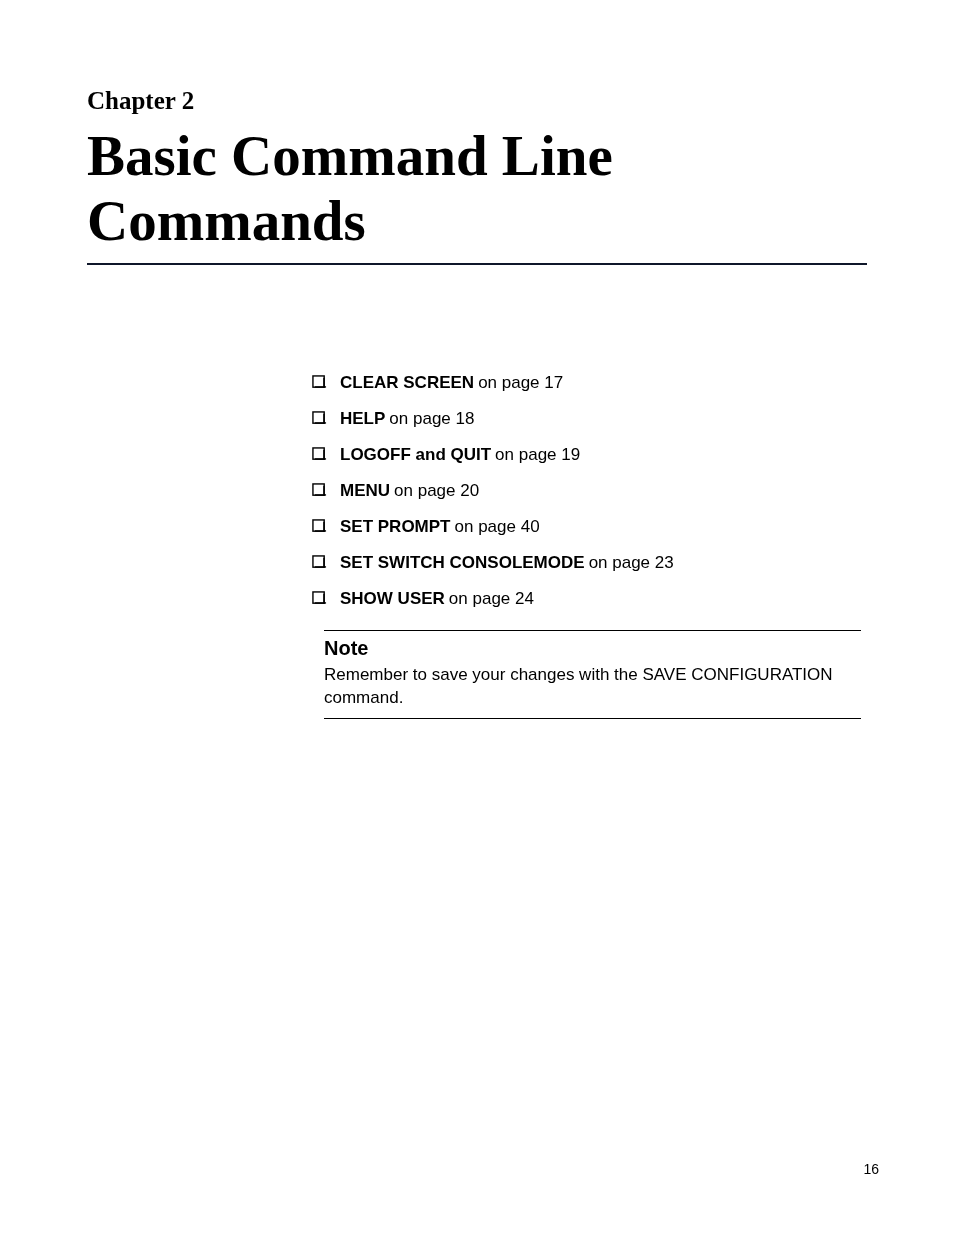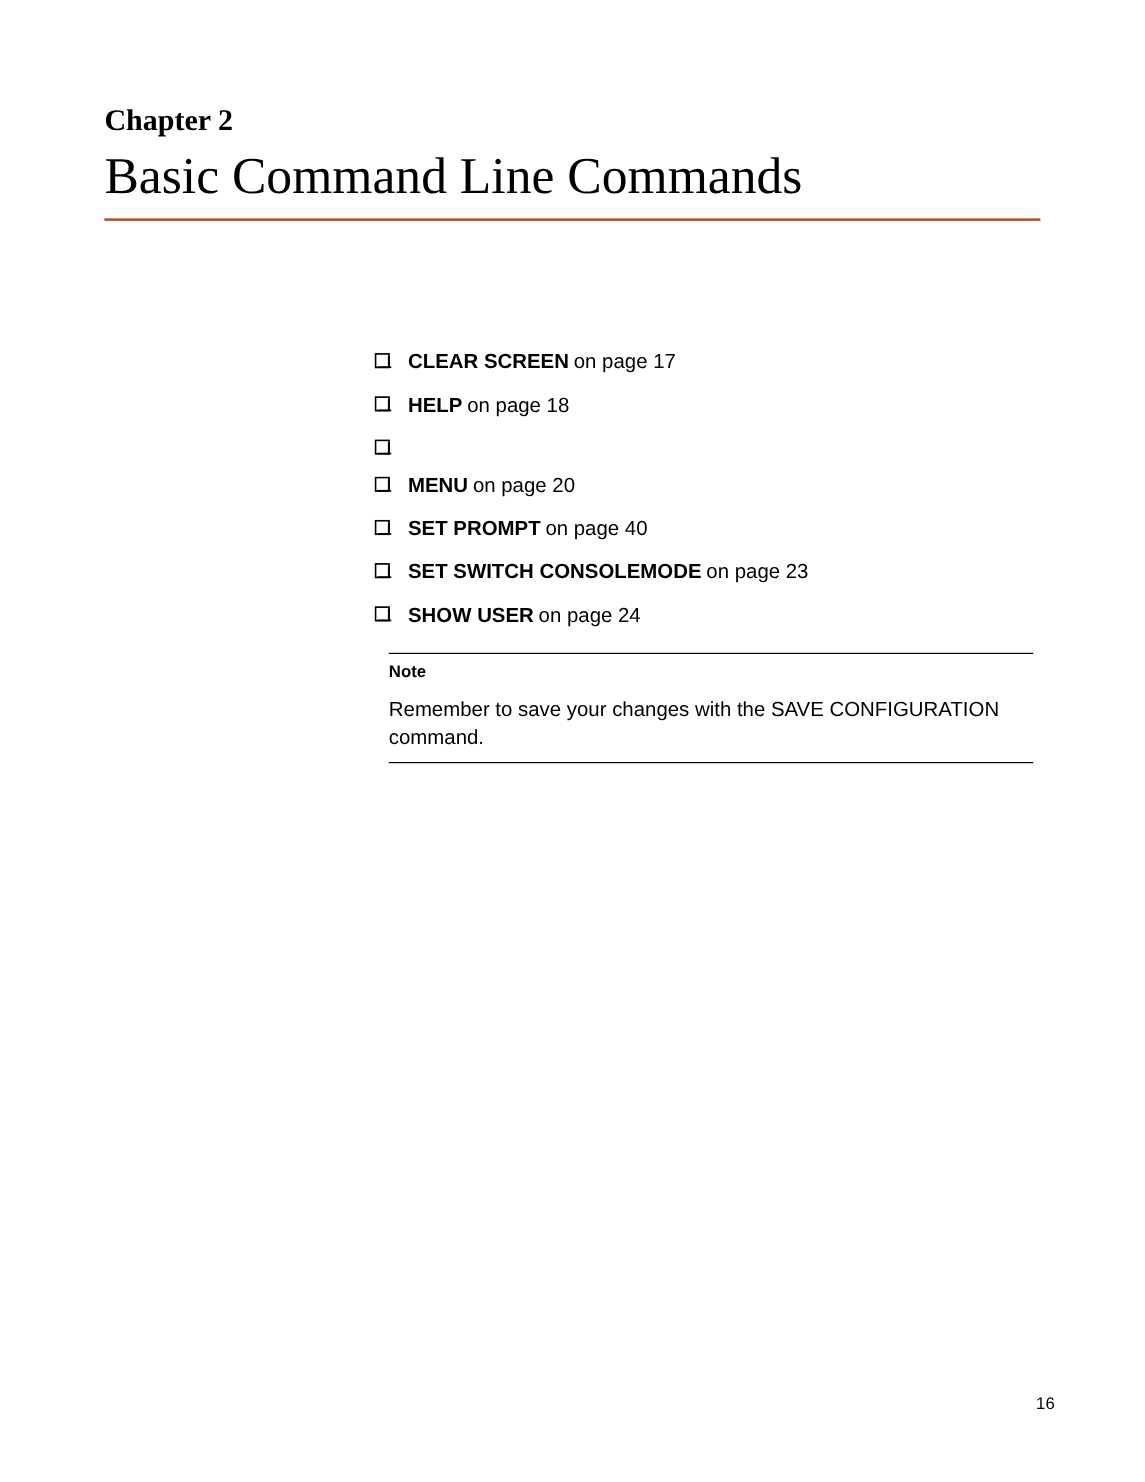--- a/index.html
+++ b/index.html
@@ -18,25 +18,25 @@
     .page-container {
       padding: 87px 87px 0 87px;
     }
     .chapter-label {
       font-size: 25px;
       font-weight: bold;
       font-family: Georgia, serif;
       margin-bottom: 8px;
     }
     .chapter-title {
-      font-size: 43px;
-      font-weight: normal;
+      font-size: 57px;
+      font-weight: bold;
       font-family: Georgia, serif;
       padding-bottom: 10px;
-      border-bottom: 2px solid #c2410c;
+      border-bottom: 2px solid #0f172a;
     }
     .command-list {
       margin-top: 108px;
       margin-left: 225px;
       list-style: none;
     }
     .command-item {
       display: flex;
       align-items: baseline;
       margin-bottom: 16px;
@@ -55,23 +55,23 @@
     .note-block {
       margin-top: 21px;
       margin-left: 237px;
       width: 537px;
       border-top: 1px solid #000000;
       border-bottom: 1px solid #000000;
       padding: 6px 0 8px 0;
     }
     .note-heading {
       font-family: 'Segoe UI', Arial, sans-serif;
-      font-size: 14px;
+      font-size: 20px;
       font-weight: bold;
-      margin-bottom: 14px;
+      margin-bottom: 4px;
     }
     .note-body {
       font-family: 'Segoe UI', Arial, sans-serif;
       font-size: 17px;
       line-height: 1.35;
     }
     .page-number {
       position: absolute;
       bottom: 58px;
       right: 75px;
@@ -111,20 +111,21 @@
           <rect x="12" y="3" width="1.5" height="10.5" fill="#000"></rect>
         </svg>
       <span><span class="command-name">HELP</span><span class="command-page">on page 18</span></span>
     </li>
     <li class="command-item">
       <svg class="checkbox" viewBox="0 0 16 16">
           <rect x="1" y="1" width="12" height="12" fill="none" stroke="#000" stroke-width="1.5"></rect>
           <rect x="3" y="12" width="12" height="1.5" fill="#000"></rect>
           <rect x="12" y="3" width="1.5" height="10.5" fill="#000"></rect>
         </svg>
+      <span><span class="command-name">LOGOFF and QUIT</span><span class="command-page">on page 19</span></span>
     </li>
     <li class="command-item">
       <svg class="checkbox" viewBox="0 0 16 16">
           <rect x="1" y="1" width="12" height="12" fill="none" stroke="#000" stroke-width="1.5"></rect>
           <rect x="3" y="12" width="12" height="1.5" fill="#000"></rect>
           <rect x="12" y="3" width="1.5" height="10.5" fill="#000"></rect>
         </svg>
       <span><span class="command-name">MENU</span><span class="command-page">on page 20</span></span>
     </li>
     <li class="command-item">

